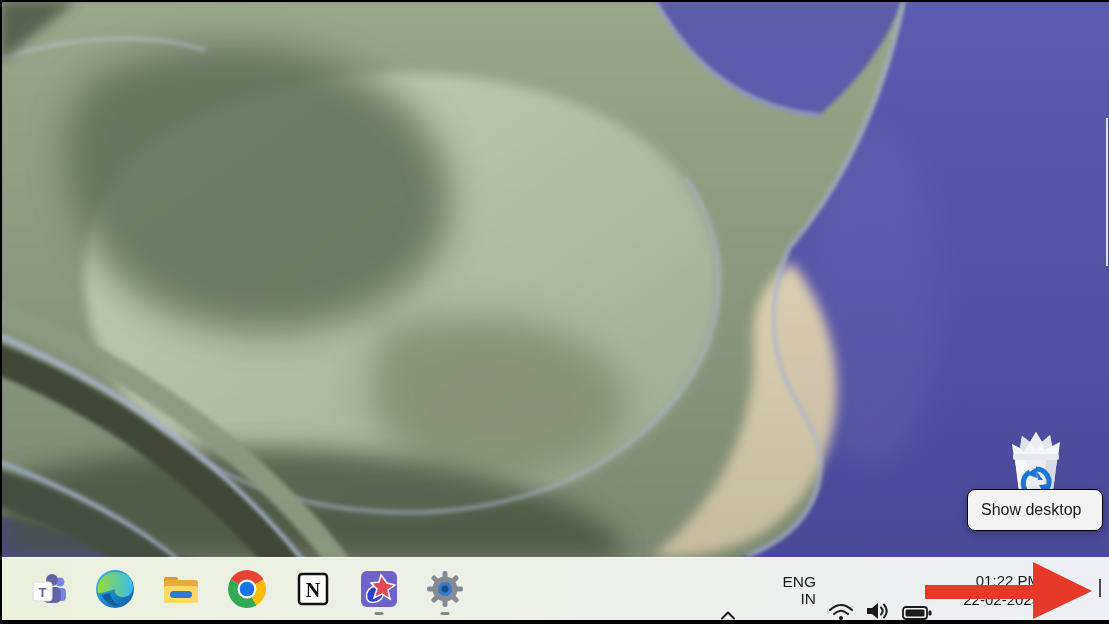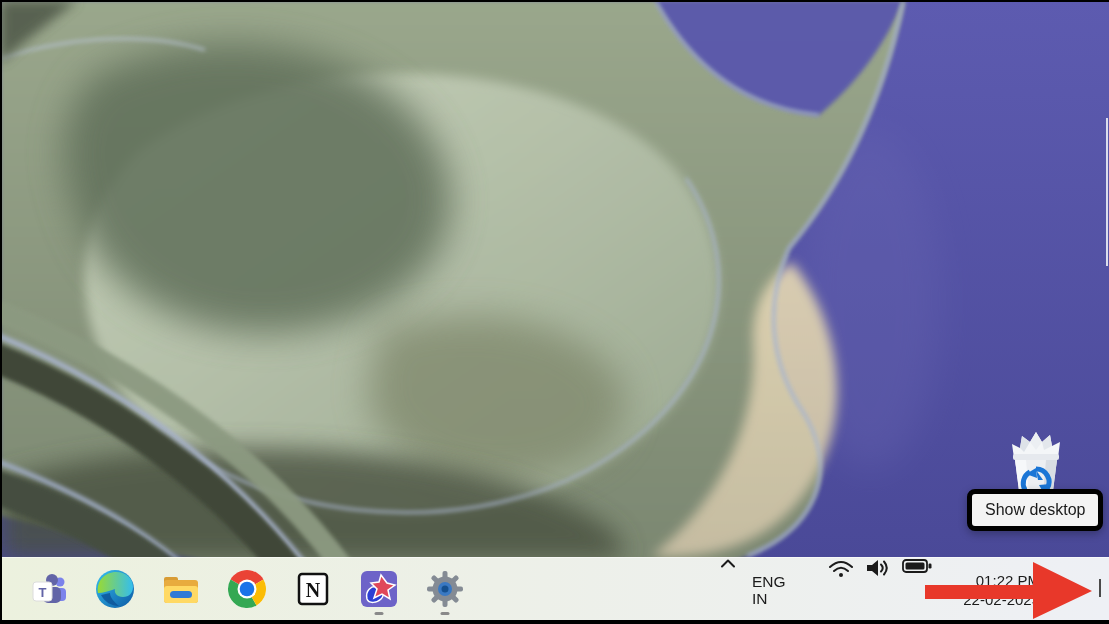--- a/index.html
+++ b/index.html
@@ -8,36 +8,36 @@
   .wallpaper{position:absolute;inset:0;z-index:0;}
   .frame{position:absolute;background:#000;z-index:30;}
   .frame-top{left:0;top:0;right:0;height:2px;}
   .frame-left{left:0;top:0;bottom:0;width:2px;}
   .frame-bottom{left:0;bottom:0;right:0;height:4px;}
   .edge-line{position:absolute;left:1106px;top:118px;width:2px;height:148px;background:#e3e6f0;opacity:.95;z-index:2;}
 
   
   .recycle-bin{position:absolute;left:1006px;top:430px;width:60px;height:78px;z-index:3;}
   .tooltip{position:absolute;left:967px;top:489px;width:136px;height:42px;background:#f3f3f3;
-           border:5px solid #000000;border-radius:8px;z-index:5;display:flex;align-items:center;
+           border:1px solid #000000;border-radius:8px;z-index:5;display:flex;align-items:center;
            padding-left:13px;font-size:16px;color:#1a1a1a;box-shadow:0 3px 8px rgba(0,0,0,.28);}
 
   
   .taskbar{position:absolute;left:0;top:557px;width:1109px;height:63px;z-index:6;
            background:linear-gradient(90deg,#ecf1de 0%,#edf0e8 45%,#eef0f5 100%);
            border-top:1px solid rgba(255,255,255,.55);}
   .apps{position:absolute;left:16px;top:0;height:100%;display:flex;align-items:center;}
   .tb-btn{position:relative;width:66px;height:58px;display:flex;align-items:center;justify-content:center;
           background:transparent;border:none;padding:0;cursor:pointer;}
   .tb-btn svg{display:block;}
   .run-dot{position:absolute;bottom:3px;left:50%;transform:translateX(-50%);width:9px;height:3.5px;
            border-radius:2px;background:#898989;}
 
   .tray-btn{position:absolute;top:0;height:63px;background:transparent;border:none;padding:0;cursor:pointer;
-            display:flex;align-items:flex-start;justify-content:center;color:#1b1b1b;}
+            display:flex;align-items:flex-end;justify-content:center;color:#1b1b1b;}
   .chevron-btn{left:706px;width:44px;}
   .lang-btn{left:752px;width:64px;flex-direction:column;font-size:15.5px;line-height:17px;color:#1b1b1b;}
   .status-btn{left:820px;width:120px;gap:11px;}
   .clock-btn{left:935px;width:105px;flex-direction:column;align-items:flex-end;font-size:15px;line-height:19px;}
   .sd-sep{position:absolute;left:1099px;top:579px;width:2px;height:18px;background:#4a4a4a;z-index:7;cursor:pointer;}
 
   .arrow-svg{position:absolute;inset:0;z-index:9;pointer-events:none;}
 </style>
 </head>
 <body>

